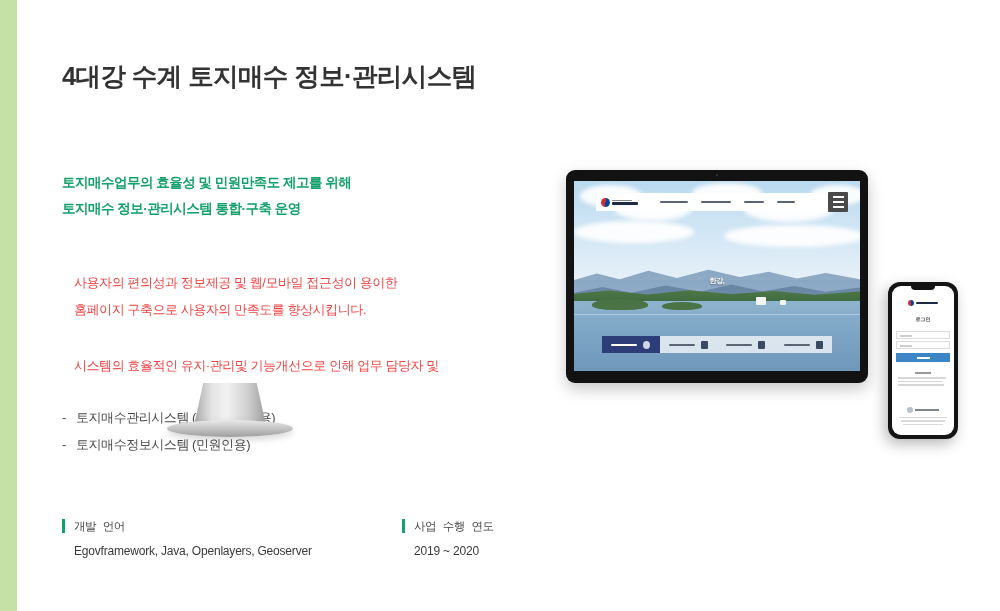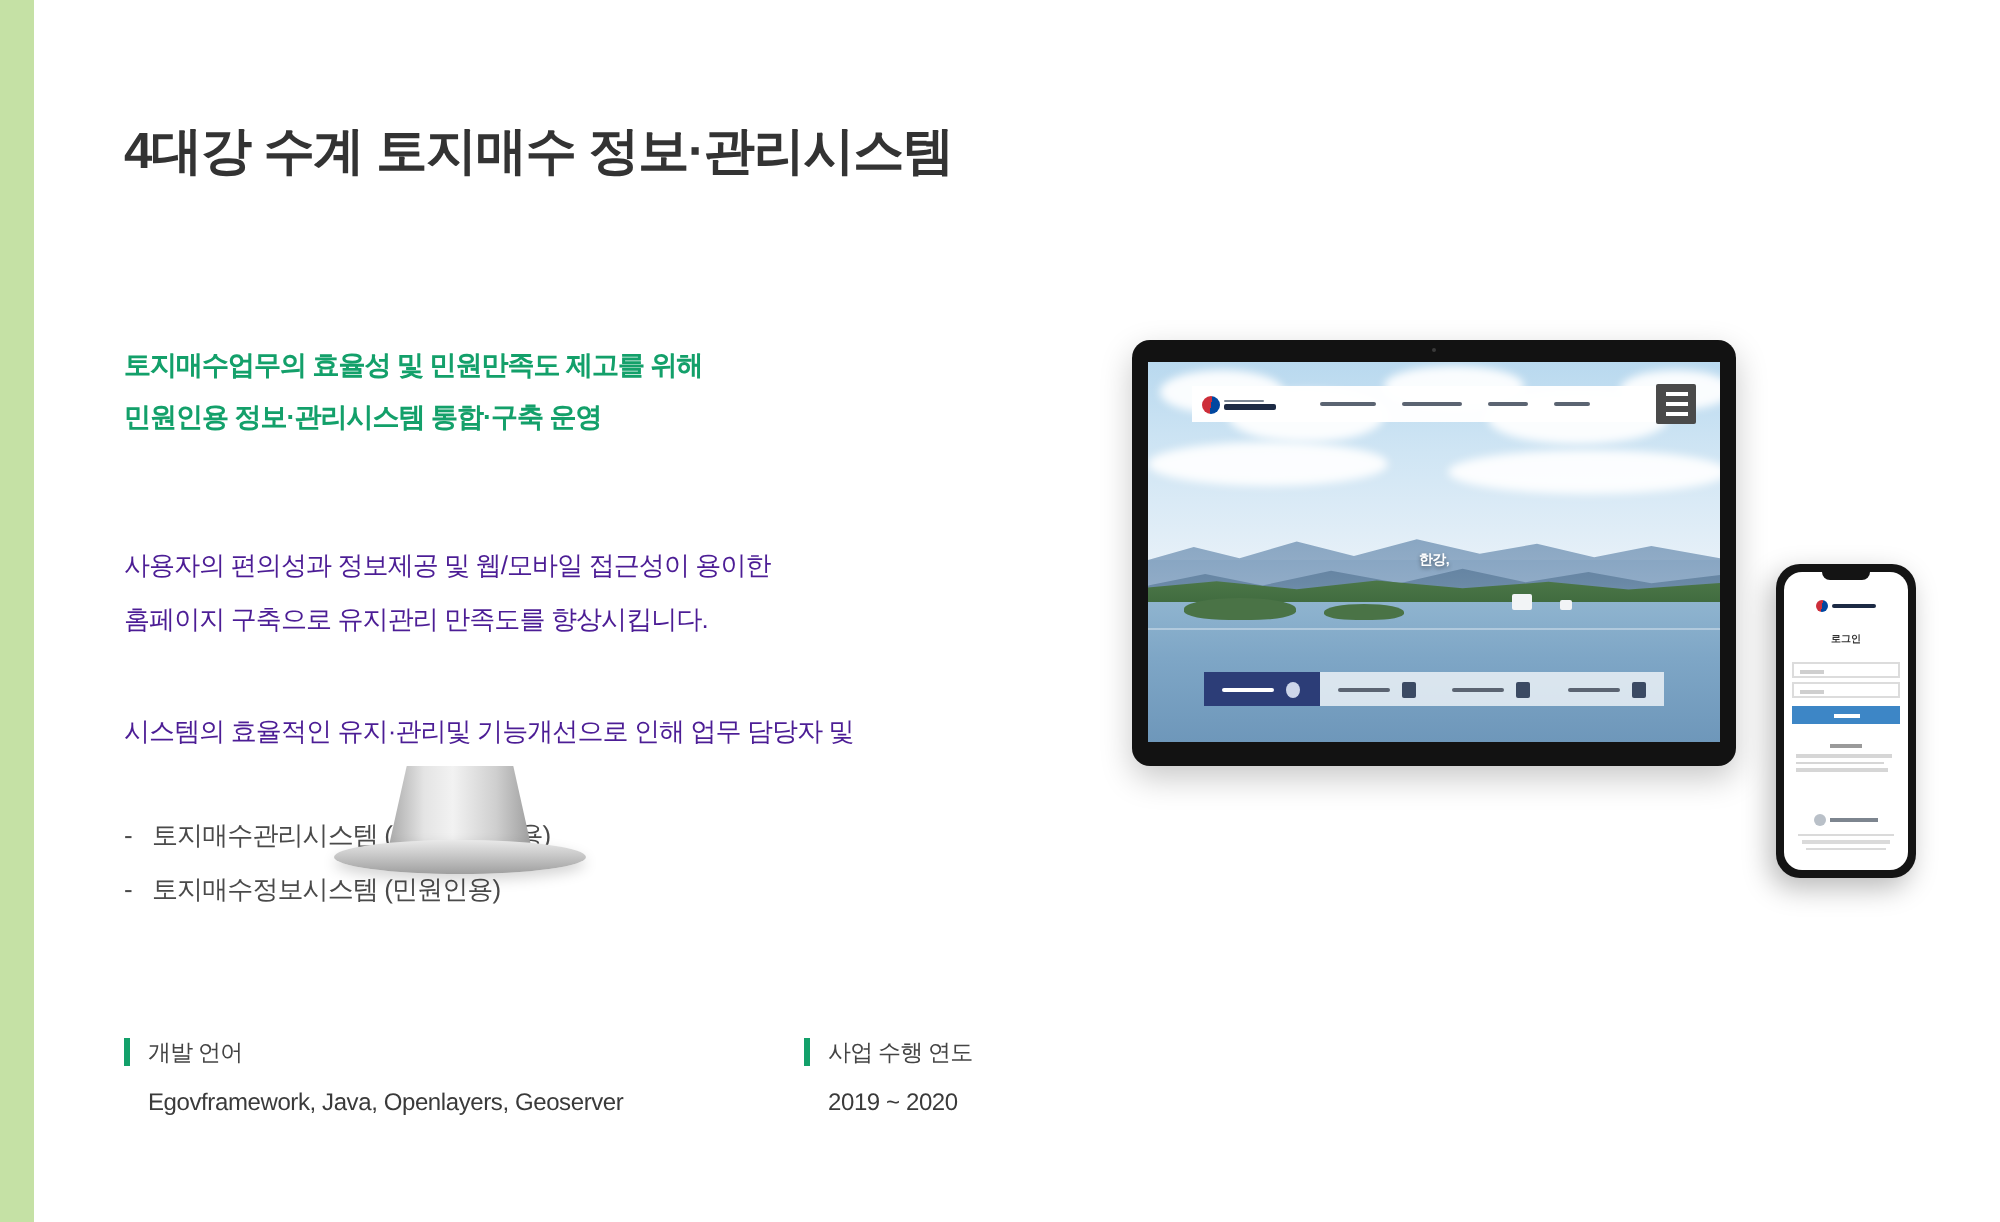--- a/index.html
+++ b/index.html
@@ -67,24 +67,25 @@
 
   .para-block {
     position: absolute;
     left: 0;
     width: 470px;
   }
   .para-block.p1 { top: 269px; }
   .para-block.p2 { top: 352px; }
   .body-line {
     font-size: 13px;
-    color: #4c1d95;
+    color: #ef4444;
     letter-spacing: -0.45px;
     line-height: 27px;
     white-space: nowrap;
+    margin-left: 12px;
   }
 
   .bullet-block {
     position: absolute;
     left: 0;
     top: 404px;
     width: 470px;
   }
   .bullet-line {
     font-size: 13px;
@@ -104,20 +105,21 @@
     height: 60px;
   }
   .meta-col { position: absolute; top: 0; }
   .meta-col.lang { left: 0; }
   .meta-col.year { left: 340px; }
 
   .meta-head {
     display: flex;
     align-items: center;
     height: 16px;
+    font-family: Liberation Mono, monospace;
   }
   .meta-bar {
     width: 3px;
     height: 14px;
     background: #13a06a;
     margin-right: 9px;
   }
   .meta-label {
     font-size: 11.5px;
     color: #444444;
@@ -413,26 +415,26 @@
 <div class="edge-stripe"></div>
 
 <div class="content">
 
   <div class="title-block">
     <div class="title-line">4대강 수계 토지매수 정보·관리시스템</div>
   </div>
 
   <div class="lead-block">
     <div class="lead-line">토지매수업무의 효율성 및 민원만족도 제고를 위해</div>
-    <div class="lead-line">민원인용 정보·관리시스템 통합·구축 운영</div>
+    <div class="lead-line">토지매수 정보·관리시스템 통합·구축 운영</div>
   </div>
 
   <div class="para-block p1">
     <div class="body-line">사용자의 편의성과 정보제공 및 웹/모바일 접근성이 용이한</div>
-    <div class="body-line">홈페이지 구축으로 유지관리 만족도를 향상시킵니다.</div>
+    <div class="body-line">홈페이지 구축으로 사용자의 만족도를 향상시킵니다.</div>
   </div>
 
   <div class="para-block p2">
     <div class="body-line">시스템의 효율적인 유지·관리및 기능개선으로 인해 업무 담당자 및</div>
   </div>
 
   <div class="bullet-block">
     <div class="bullet-line">
       <span class="bullet-dash">-</span><span>토지매수관리시스템 (업무담당자용)</span>
     </div>

